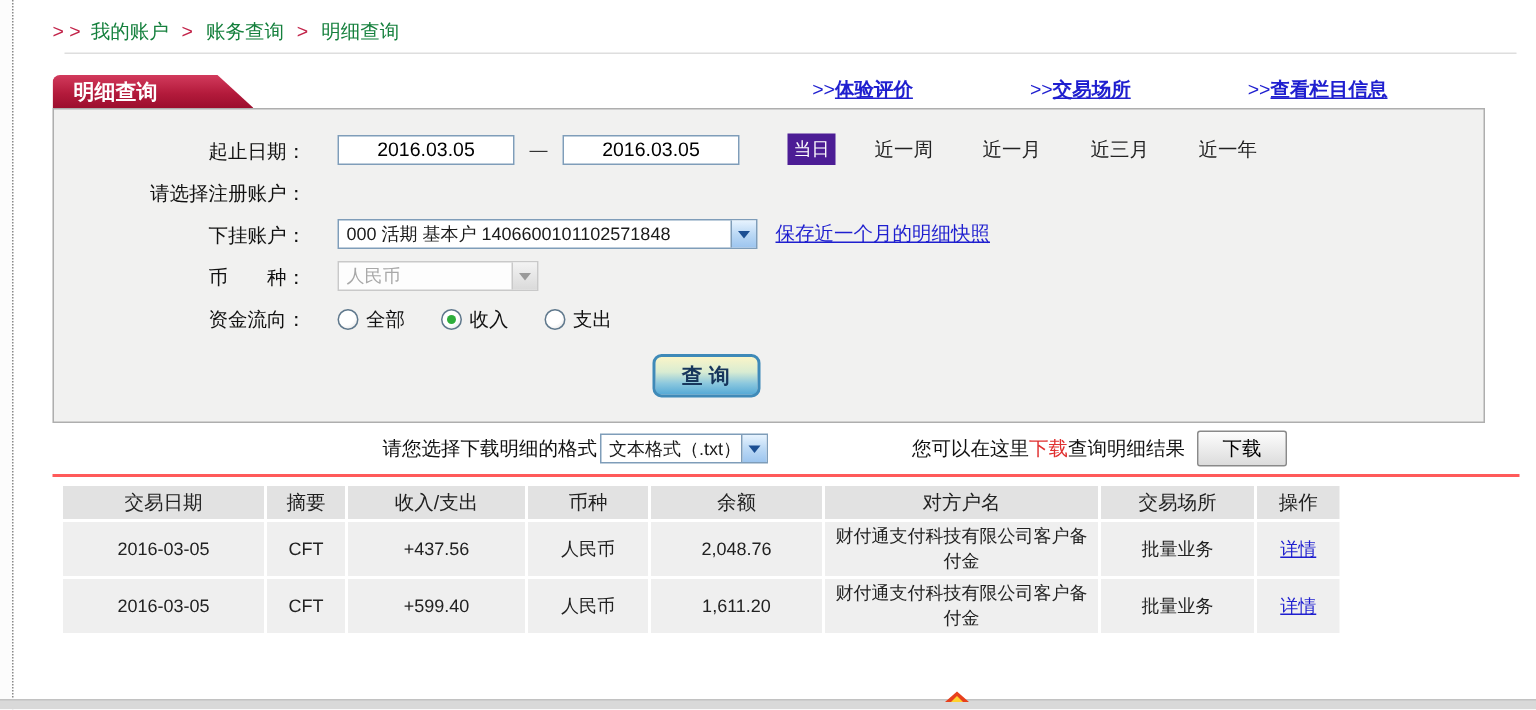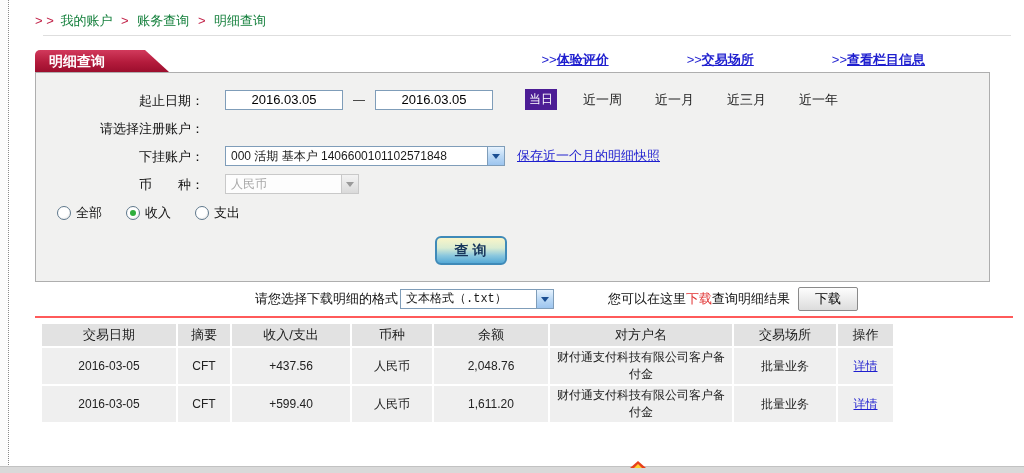--- a/index.html
+++ b/index.html
@@ -41,21 +41,21 @@
   .quick-range { color:#222; font-size:13px; cursor:pointer; }
 
   .combo { display:inline-flex; align-items:stretch; height:20px; background:#fff; border:1px solid #7f9db9; cursor:pointer; }
   .combo-text { padding:0 5px; font-size:12px; line-height:18px; white-space:nowrap; overflow:hidden; flex:1; }
   .combo-arrow { width:17px; background:linear-gradient(#e7f3fe 0%,#bcd9f5 50%,#9dc5ef 100%); border-left:1px solid #7f9db9;
                  display:flex; align-items:center; justify-content:center; }
   .combo-arrow::after { content:""; border-left:4px solid transparent; border-right:4px solid transparent; border-top:5px solid #1c4f93; }
   .combo.w-register { width:280px; }
   .combo.w-sub { width:280px; }
   .combo.w-currency { width:134px; }
-  .combo.w-format { width:154px;font-family:Liberation Mono, monospace; }
+  .combo.w-format { width:112px; }
   .combo.disabled { border-color:#c9c9c9; background:#fdfdfd; cursor:default; }
   .combo.disabled .combo-text { color:#a8a8a8; }
   .combo.disabled .combo-arrow { background:linear-gradient(#f3f3f3,#dadada); border-left-color:#c9c9c9; }
   .combo.disabled .combo-arrow::after { border-top-color:#9a9a9a; }
 
   .snapshot-link { margin-left:12px; color:#1f1fcf; font-size:13px; text-decoration:underline; cursor:pointer; }
 
   .radio-group { display:flex; align-items:center; gap:24px; }
   .radio-opt { display:inline-flex; align-items:center; gap:5px; cursor:pointer; }
   .radio { width:14px; height:14px; border-radius:50%; border:1px solid #5f7econtent8c; border:1px solid #5f788c;
@@ -160,20 +160,21 @@
         <span class="form-label">币　　种：</span>
         <span class="ctrl">
           <span class="combo w-currency disabled">
             <span class="combo-text">人民币</span>
             <span class="combo-arrow"></span>
           </span>
         </span>
       </div>
 
       <div class="form-row">
+        <span class="form-label">资金流向：</span>
         <span class="ctrl radio-group">
           <label class="radio-opt">
             <span class="radio" data-checked="false"></span>
             <span class="radio-label">全部</span>
           </label>
           <label class="radio-opt">
             <span class="radio" data-checked="true"></span>
             <span class="radio-label">收入</span>
           </label>
           <label class="radio-opt">

